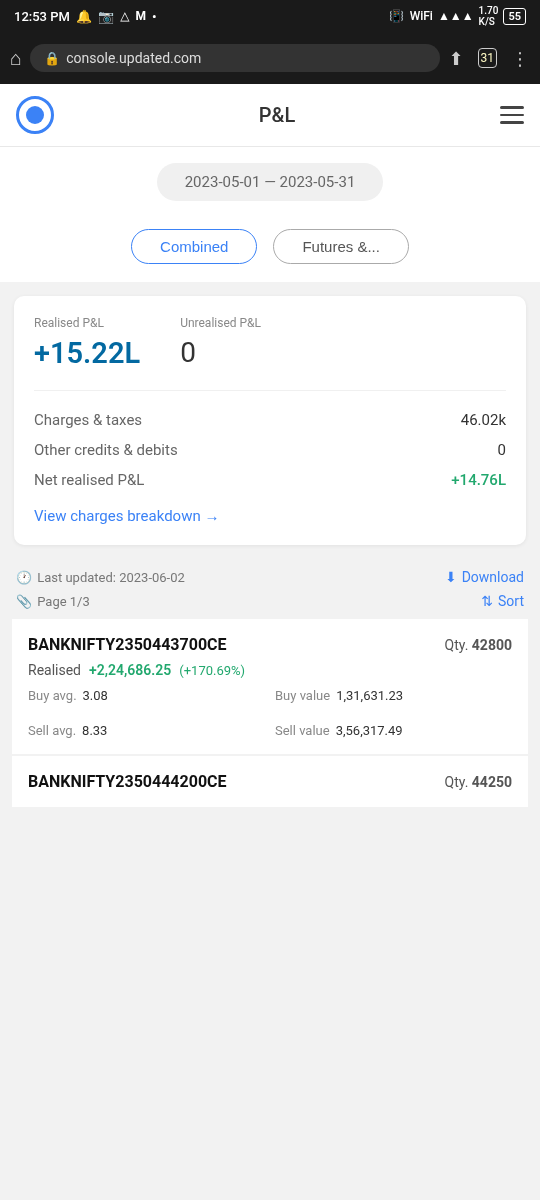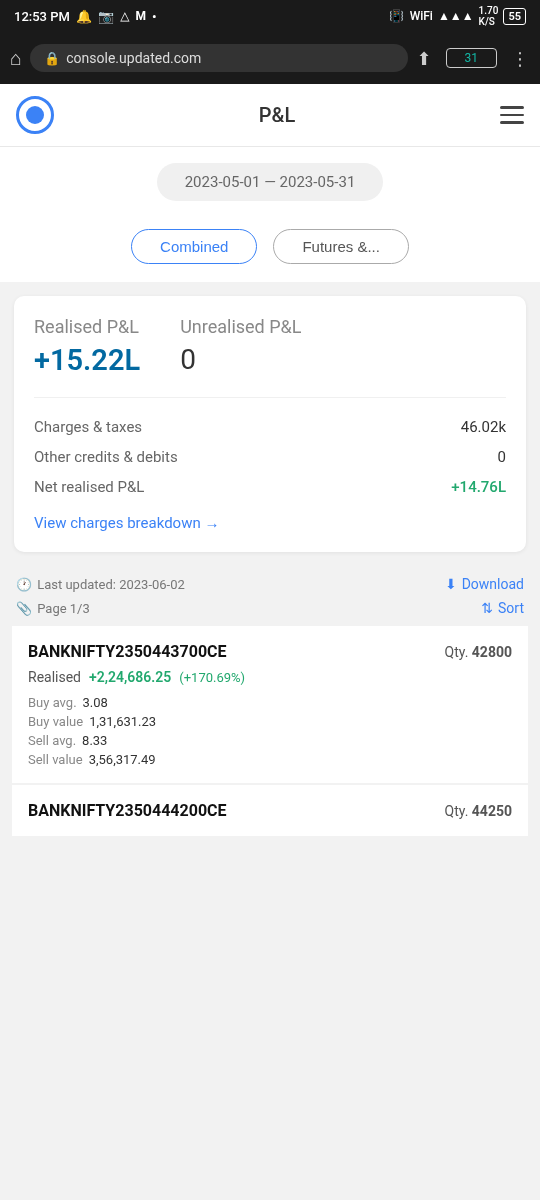--- a/index.html
+++ b/index.html
@@ -64,23 +64,23 @@
     .browser-actions {
       display: flex;
       align-items: center;
       gap: 14px;
       color: #ccc;
       font-size: 18px;
     }
     .tab-count {
       border: 1.5px solid #ccc;
       border-radius: 4px;
-      padding: 2px 18px;
+      padding: 2px 2px;
       font-size: 12px;
-      color: #14b8a6;
+      color: #fef9c3;
     }
 
     
     .app-header {
       background: #fff;
       display: flex;
       align-items: center;
       justify-content: space-between;
       padding: 12px 16px;
       border-bottom: 1px solid #e8e8e8;
@@ -173,21 +173,21 @@
       border-radius: 10px;
       padding: 20px;
       box-shadow: 0 1px 4px rgba(0,0,0,0.07);
     }
     .pnl-row {
       display: flex;
       gap: 40px;
       margin-bottom: 20px;
     }
     .pnl-col label {
-      font-size: 18px;
+      font-size: 12px;
       color: #888;
       display: block;
       margin-bottom: 6px;
     }
     .pnl-value-green {
       font-size: 29px;
       font-weight: 600;
       color: #0369a1;
     }
     .pnl-value-neutral {
@@ -303,22 +303,22 @@
       font-size: 14px;
       font-weight: 600;
       color: #22a86e;
     }
     .trade-realised-pct {
       font-size: 13px;
       color: #22a86e;
     }
     .trade-details-grid {
       display: grid;
-      grid-template-columns: 1fr;
-      gap: 4px 10px;
+      grid-template-columns: 1fr 1fr;
+      gap: 20px 10px;
     }
     .trade-detail-item {
       font-size: 13px;
       color: #555;
       display: flex;
       gap: 6px;
     }
     .trade-detail-item span:first-child { color: #888; }
     .trade-detail-item span:last-child { color: #333; }
   </style>

